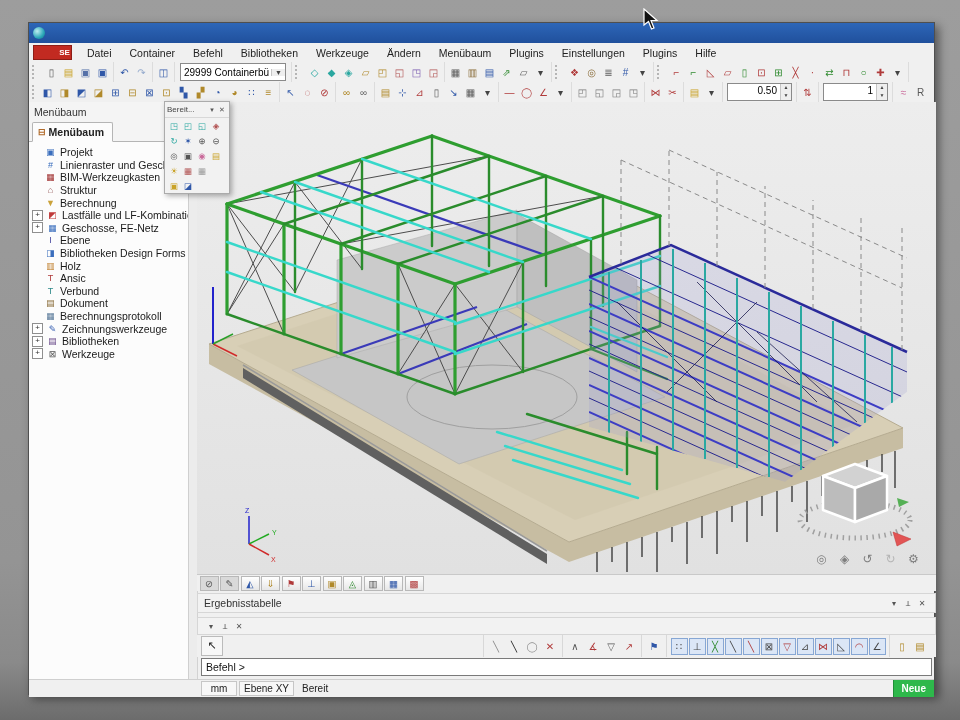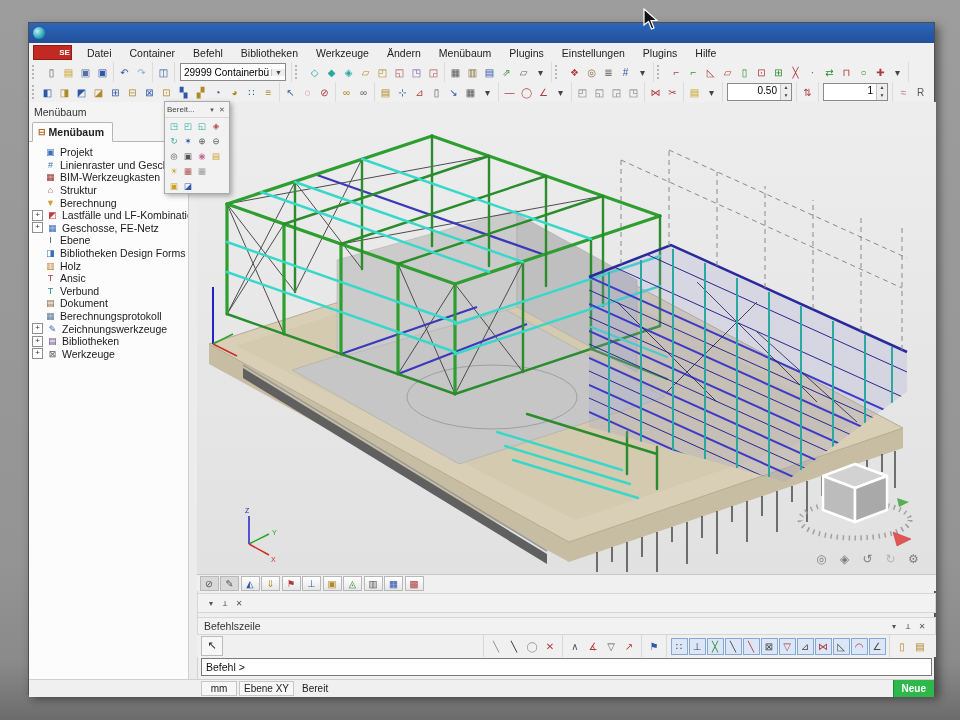--- a/index.html
+++ b/index.html
@@ -581,27 +581,27 @@
         <span class="ico" style="color: rgb(176, 58, 58);">⚑</span>
         <span class="ico" style="color: rgb(47, 87, 168);">⊥</span>
         <span class="ico" style="color: rgb(176, 137, 42);">▣</span>
         <span class="ico" style="color: rgb(47, 138, 47);">◬</span>
         <span class="ico" style="color: rgb(85, 85, 85);">▥</span>
         <span class="ico" style="color: rgb(47, 87, 168);">▦</span>
         <span class="ico" style="color: rgb(176, 58, 58);">▩</span>
       </div>
 
     <div id="reshdr" class="panelhdr">
+      <span class="t">Ergebnisstabelle</span>
       <span class="b">▾</span>
       <span class="b pin">T</span>
       <span class="b">✕</span>
     </div>
 
     <div id="befhdr" class="panelhdr">
-      <span class="t">Befehlszeile</span>
       <span class="b">▾</span>
       <span class="b pin">T</span>
       <span class="b">✕</span>
     </div>
 
     <div id="cmdrow">
       <span class="cursorbtn">↖</span>
       <span class="spacer"></span>
       <div class="tgroup">
           <span class="ico" style="color: rgb(138, 138, 138);">╲</span>

